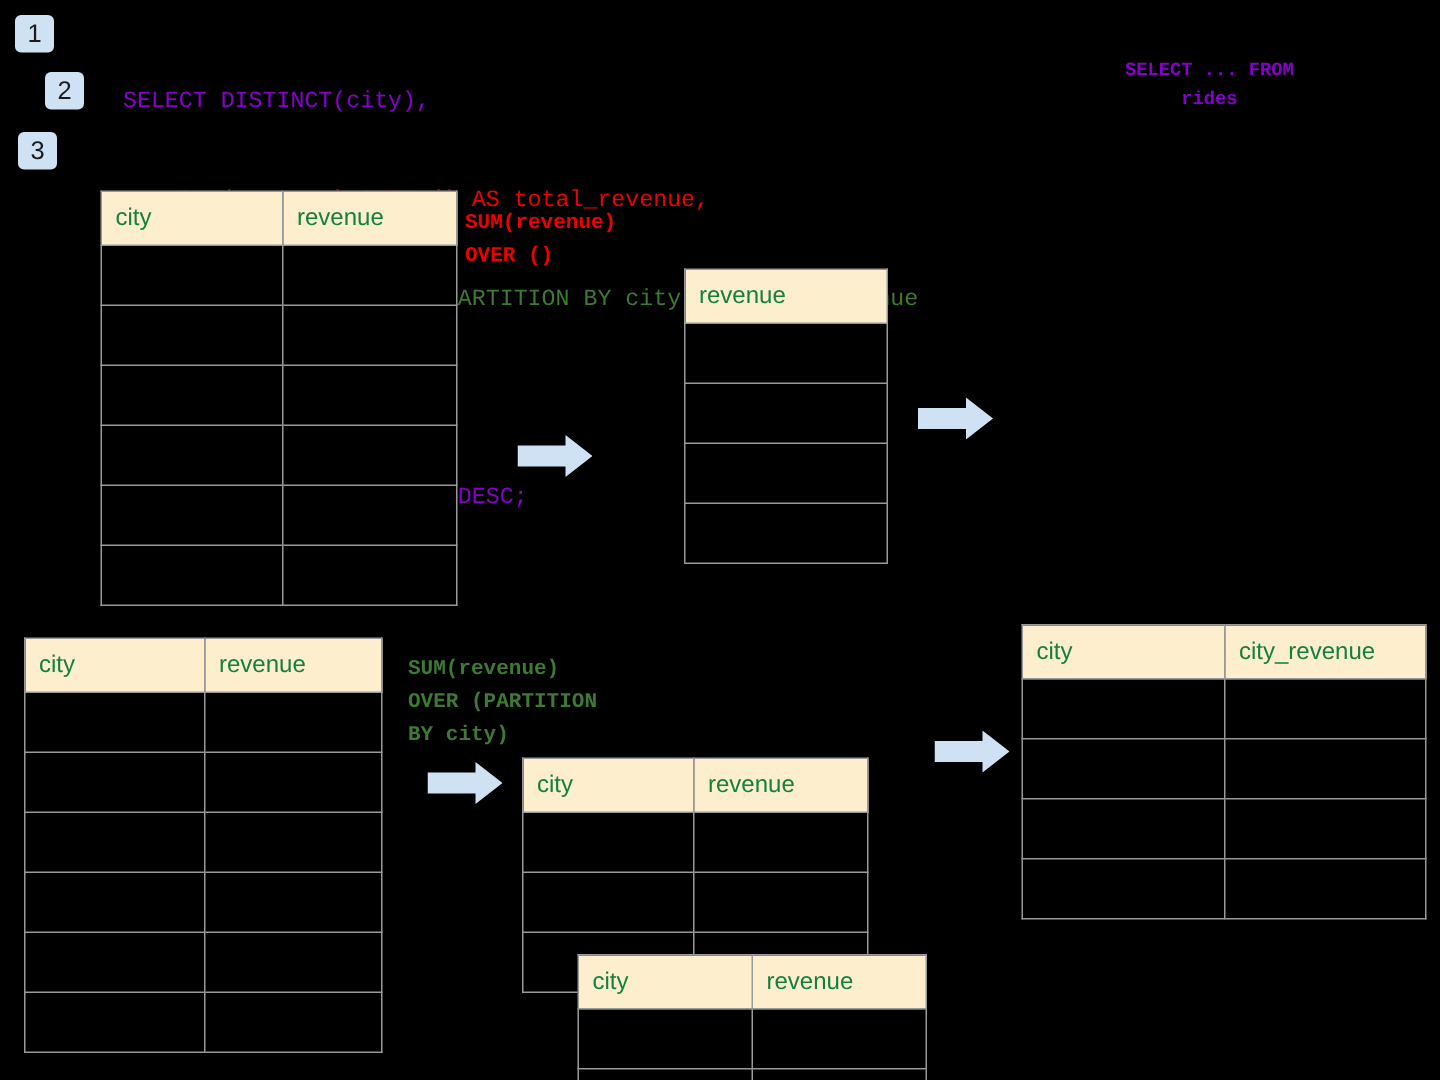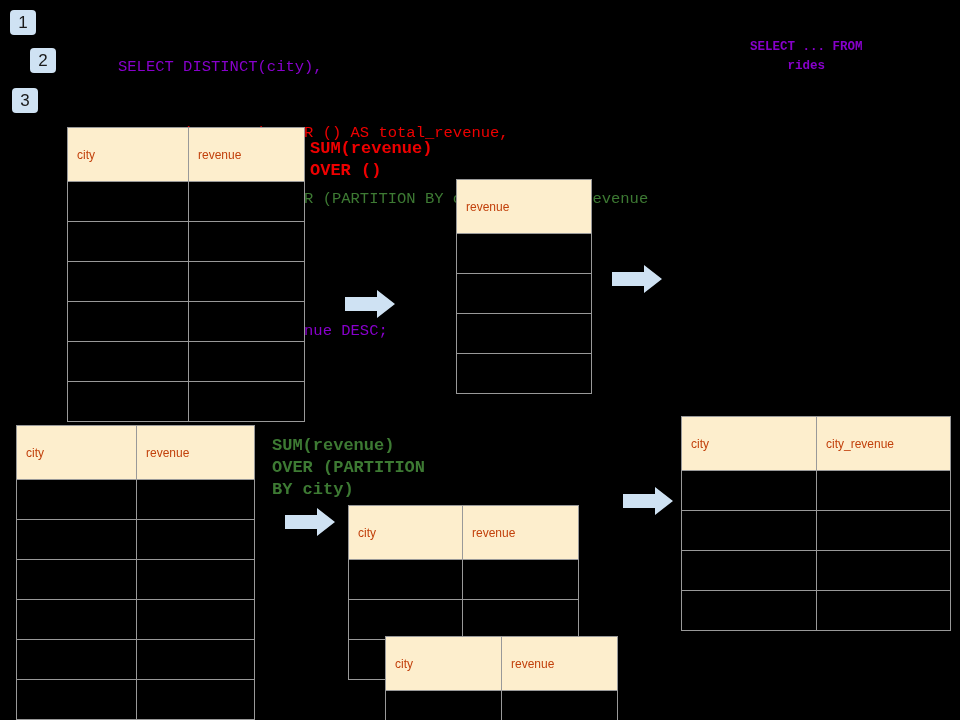--- a/index.html
+++ b/index.html
@@ -40,40 +40,40 @@
 
   
   .sql-code {
     position: absolute;
     font-family: "Liberation Mono", monospace;
     font-size: 15.5px;
     line-height: 22px;
     white-space: pre;
     letter-spacing: 0px;
   }
-  .sql-line { white-space: pre; margin-left: 36px; }
+  .sql-line { white-space: pre; }
   .c-purple { color: #8800cc; }
   .c-red    { color: #ee0000; }
   .c-green  { color: #3d7a33; }
 
   .sql-side {
     position: absolute;
     font-family: "Liberation Mono", monospace;
     font-size: 12.5px;
     line-height: 19px;
     color: #8800cc;
     white-space: pre;
     font-weight: bold;
   }
 
   
   .annot {
     position: absolute;
     font-family: "Liberation Mono", monospace;
-    font-size: 17px;
+    font-size: 14px;
     line-height: 22px;
     white-space: pre;
     font-weight: bold;
   }
   .annot.red   { color: #ee0000; }
   .annot.green { color: #3d7a33; }
 
   
   .tbl {
     position: absolute;
@@ -83,25 +83,25 @@
   }
   .tbl td {
     border: 1px solid #999999;
     background: #000000;
     padding: 0;
     height: 40px;
     box-sizing: border-box;
   }
   .tbl td.hdr {
     background: #fdeecd;
-    color: #c2410c;
+    color: #15803d;
     font-family: "Liberation Sans", sans-serif;
-    font-size: 12px;
+    font-size: 16px;
     padding: 0 0 0 9px;
-    height: 54px;
+    height: 36px;
     border: 1px solid #999999;
     vertical-align: middle;
     white-space: nowrap;
   }
 
   
   .arrow {
     position: absolute;
   }
 </style>

